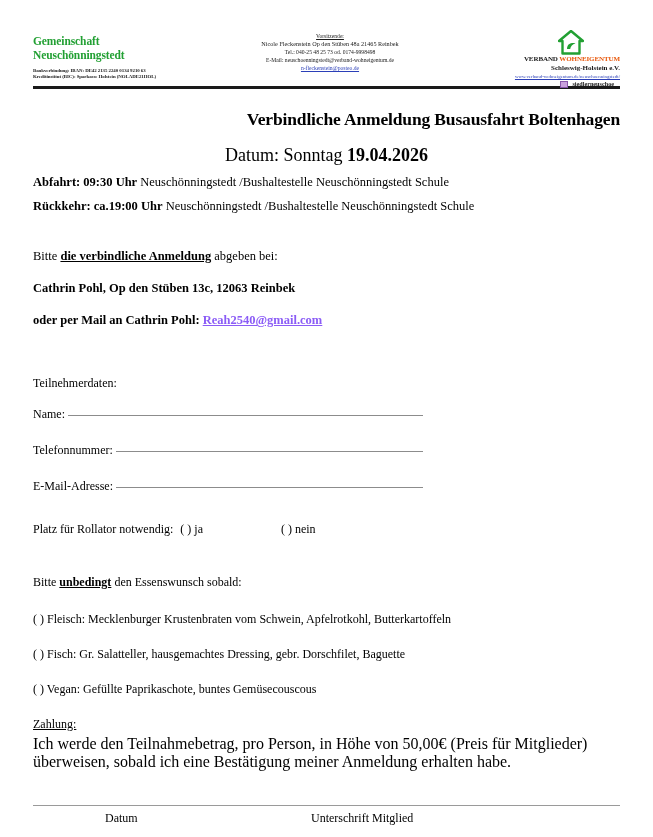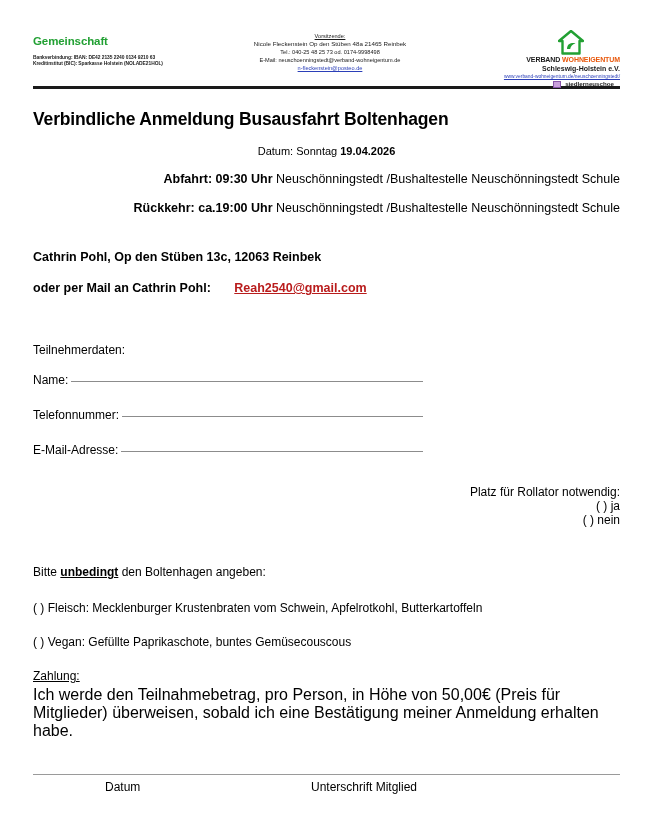--- a/index.html
+++ b/index.html
@@ -13,20 +13,21 @@
     font-family: "Liberation Sans", sans-serif;
     color: #000000;
     overflow: hidden;
   }
   .page {
     position: relative;
     width: 653px;
     height: 837px;
     box-sizing: border-box;
     padding: 30px 33px 12px 33px;
+    font-family: Liberation Serif, serif;
   }
 
   
   .letterhead {
     position: relative;
     width: 587px;
     height: 56px;
     border-bottom: 3px solid #1a1a1a;
     display: flex;
     align-items: flex-start;
@@ -126,53 +127,52 @@
   .siedler-text {
     font-size: 6.2px;
     font-weight: bold;
     color: #1a1a1a;
     padding-right: 6px;
   }
 
   
   .doc-title {
     margin-top: 20px;
-    text-align: left;
+    text-align: right;
     font-size: 17.5px;
     font-weight: bold;
     letter-spacing: -0.15px;
   }
   .doc-date {
     margin-top: 15px;
     text-align: center;
-    font-size: 11px;
+    font-size: 18px;
   }
   .doc-date b { font-weight: bold; }
 
   .trip-line {
-    margin-top: 15px;
-    text-align: right;
+    margin-top: 9px;
+    text-align: left;
     font-size: 12.5px;
     white-space: nowrap;
   }
   .trip-line b { font-weight: bold; }
 
   
   .reg-block { margin-top: 35px; }
   .reg-line {
     font-size: 12.5px;
     margin-bottom: 17px;
   }
   .reg-line.b { font-weight: bold; }
   .bold-u { font-weight: bold; text-decoration: underline; }
   .email-link {
-    color: #b91c1c;
-    text-decoration: underline;
-    font-weight: bold;
-    margin-left: 20px;
+    color: #8b5cf6;
+    text-decoration: underline;
+    font-weight: bold;
   }
 
   
   .participant-block { margin-top: 48px; }
   .pd-heading {
     font-size: 12px;
     margin-bottom: 16px;
   }
   .field-row {
     display: flex;
@@ -189,22 +189,21 @@
     position: relative;
     top: -2px;
     height: 1px;
   }
 
   
   .rollator-row {
     margin-top: 28px;
     font-size: 12px;
     display: flex;
-    align-items: flex-end;
-    flex-direction: column;
+    align-items: flex-start;
   }
   .rollator-label { white-space: nowrap; }
   .rollator-opt { white-space: nowrap; }
   .rollator-opt.first { margin-left: 7px; }
   .rollator-opt.second { margin-left: 78px; }
 
   
   .meal-block { margin-top: 38px; }
   .meal-heading {
     font-size: 12px;
@@ -247,20 +246,21 @@
 </head>
 <body>
 
 <div class="page">
 
   <div class="letterhead">
 
     <div class="lh-col-left">
       <div class="org-name">
         <div>Gemeinschaft</div>
+        <div>Neuschönningstedt</div>
       </div>
       <div class="bank-lines">
         <div>Bankverbindung: IBAN: DE42 2135 2240 0134 9210 63</div>
         <div>Kreditinstitut (BIC): Sparkasse Holstein (NOLADE21HOL)</div>
       </div>
     </div>
 
     <div class="lh-col-mid">
       <div class="chair-title">Vorsitzende:</div>
       <div class="chair-name">Nicole Fleckenstein   Op den Stüben 48a   21465 Reinbek</div>
@@ -295,20 +295,23 @@
 
   <div class="trip-line">
     <b>Abfahrt: 09:30 Uhr</b><span> Neuschönningstedt /Bushaltestelle Neuschönningstedt Schule</span>
   </div>
 
   <div class="trip-line">
     <b>Rückkehr: ca.19:00 Uhr</b><span> Neuschönningstedt /Bushaltestelle Neuschönningstedt Schule</span>
   </div>
 
   <div class="reg-block">
+    <div class="reg-line">
+      <span>Bitte </span><span class="bold-u">die verbindliche Anmeldung</span><span> abgeben bei:</span>
+    </div>
     <div class="reg-line b">Cathrin Pohl, Op den Stüben 13c, 12063 Reinbek</div>
     <div class="reg-line b">
       <span>oder per Mail an Cathrin Pohl: </span><span class="email-link">Reah2540@gmail.com</span>
     </div>
   </div>
 
   <div class="participant-block">
     <div class="pd-heading">Teilnehmerdaten:</div>
 
     <div class="field-row">
@@ -326,23 +329,24 @@
   </div>
 
   <div class="rollator-row">
     <span class="rollator-label">Platz für Rollator notwendig:</span>
     <span class="rollator-opt first">(  )  ja</span>
     <span class="rollator-opt second">(  )  nein</span>
   </div>
 
   <div class="meal-block">
     <div class="meal-heading">
-      <span>Bitte </span><span class="bold-u">unbedingt</span><span> den Boltenhagen angeben:</span>
+      <span>Bitte </span><span class="bold-u">unbedingt</span><span> den Essenswunsch sobald:</span>
     </div>
     <div class="meal-row">(  )  Fleisch: Mecklenburger Krustenbraten vom Schwein, Apfelrotkohl, Butterkartoffeln</div>
+    <div class="meal-row">(  )  Fisch: Gr. Salatteller, hausgemachtes Dressing, gebr. Dorschfilet, Baguette</div>
     <div class="meal-row">(  )  Vegan: Gefüllte Paprikaschote, buntes Gemüsecouscous</div>
   </div>
 
   <div class="pay-block">
     <div class="pay-heading">Zahlung:</div>
     <div class="pay-text">Ich werde den Teilnahmebetrag, pro Person, in Höhe von 50,00€ (Preis für Mitglieder) überweisen, sobald ich eine Bestätigung meiner Anmeldung erhalten habe.</div>
   </div>
 
   <div class="sig-block">
     <div class="sig-rule"></div>

